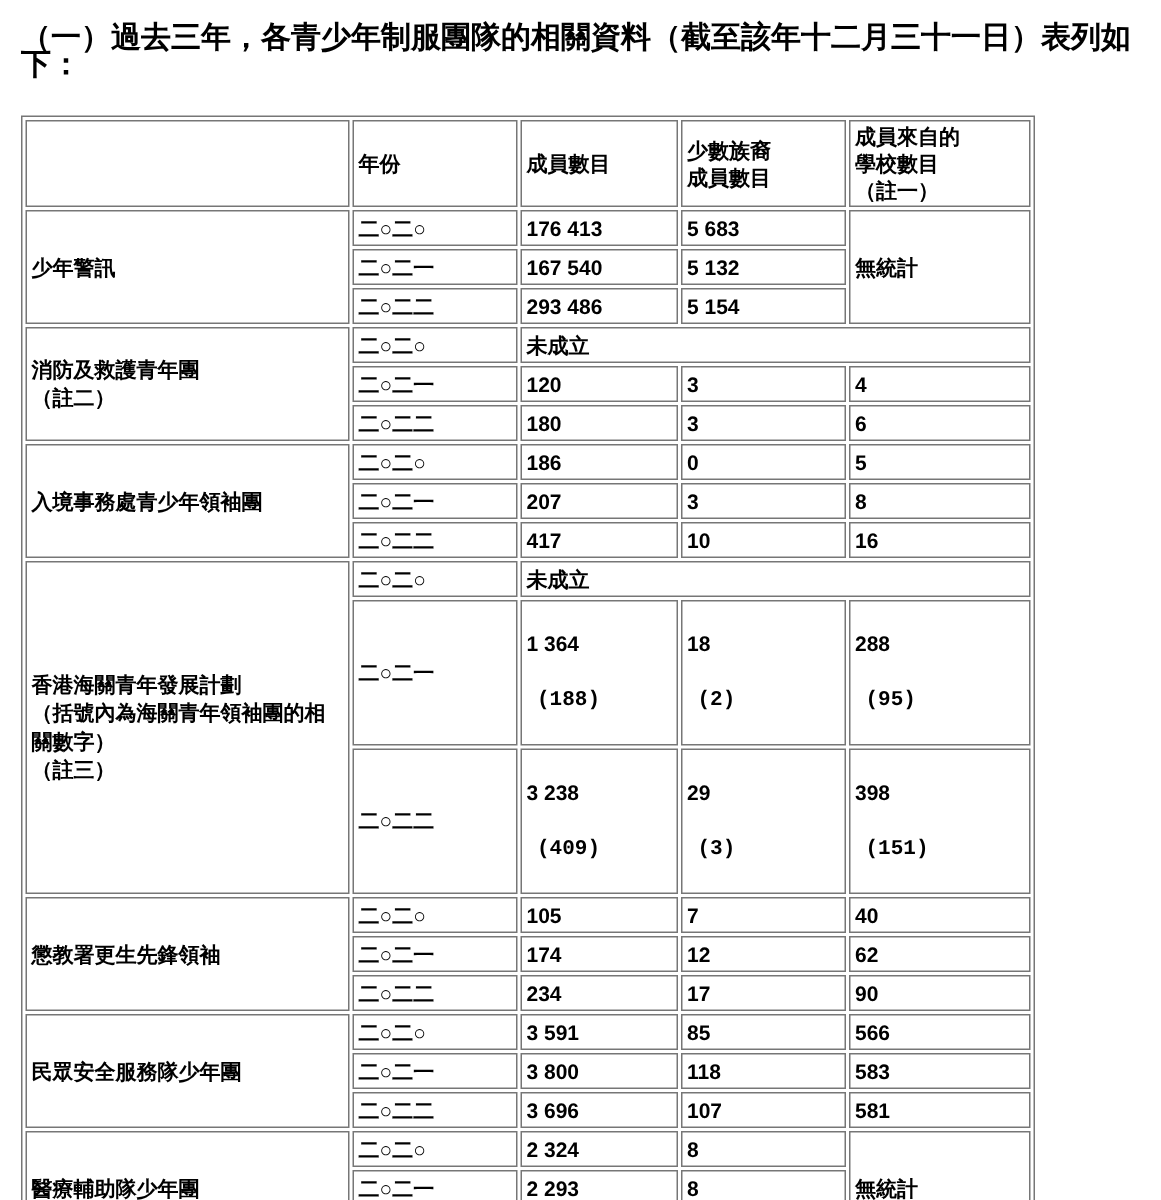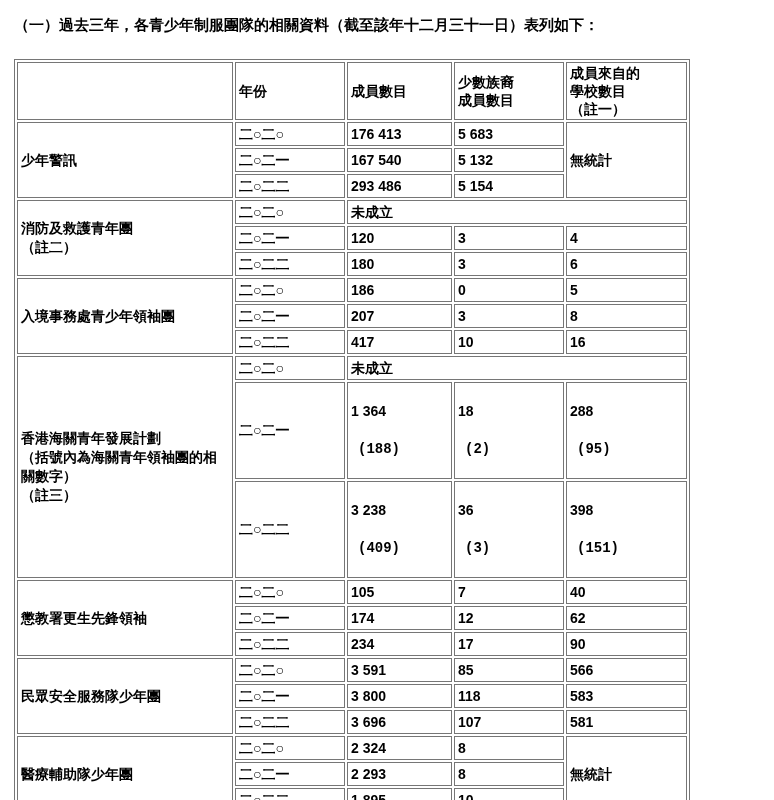--- a/index.html
+++ b/index.html
@@ -15,21 +15,21 @@
     font-weight: 700;
     color: #000000;
   }
   .page {
     box-sizing: border-box;
     width: 774px;
     height: 800px;
     padding: 16px 14px 0 14px;
   }
   .doc-title {
-    font-size: 15px;
+    font-size: 20px;
     line-height: 18px;
     margin: 0 0 25px 0;
     white-space: pre-line;
   }
   table.stats {
     border-collapse: separate;
     border-spacing: 2px;
     border: 1px solid #767676;
     table-layout: fixed;
     width: 662px;
@@ -157,21 +157,21 @@
         <div class="v p">(95)</div>
       </td>
     </tr>
     <tr class="tall">
       <td>二○二二</td>
       <td>
         <div class="v">3 238</div>
         <div class="v p">(409)</div>
       </td>
       <td>
-        <div class="v">36</div>
+        <div class="v">29</div>
         <div class="v p">(3)</div>
       </td>
       <td>
         <div class="v">398</div>
         <div class="v p">(151)</div>
       </td>
     </tr>
 
     <tr class="row">
       <td rowspan="3">懲教署更生先鋒領袖</td>

